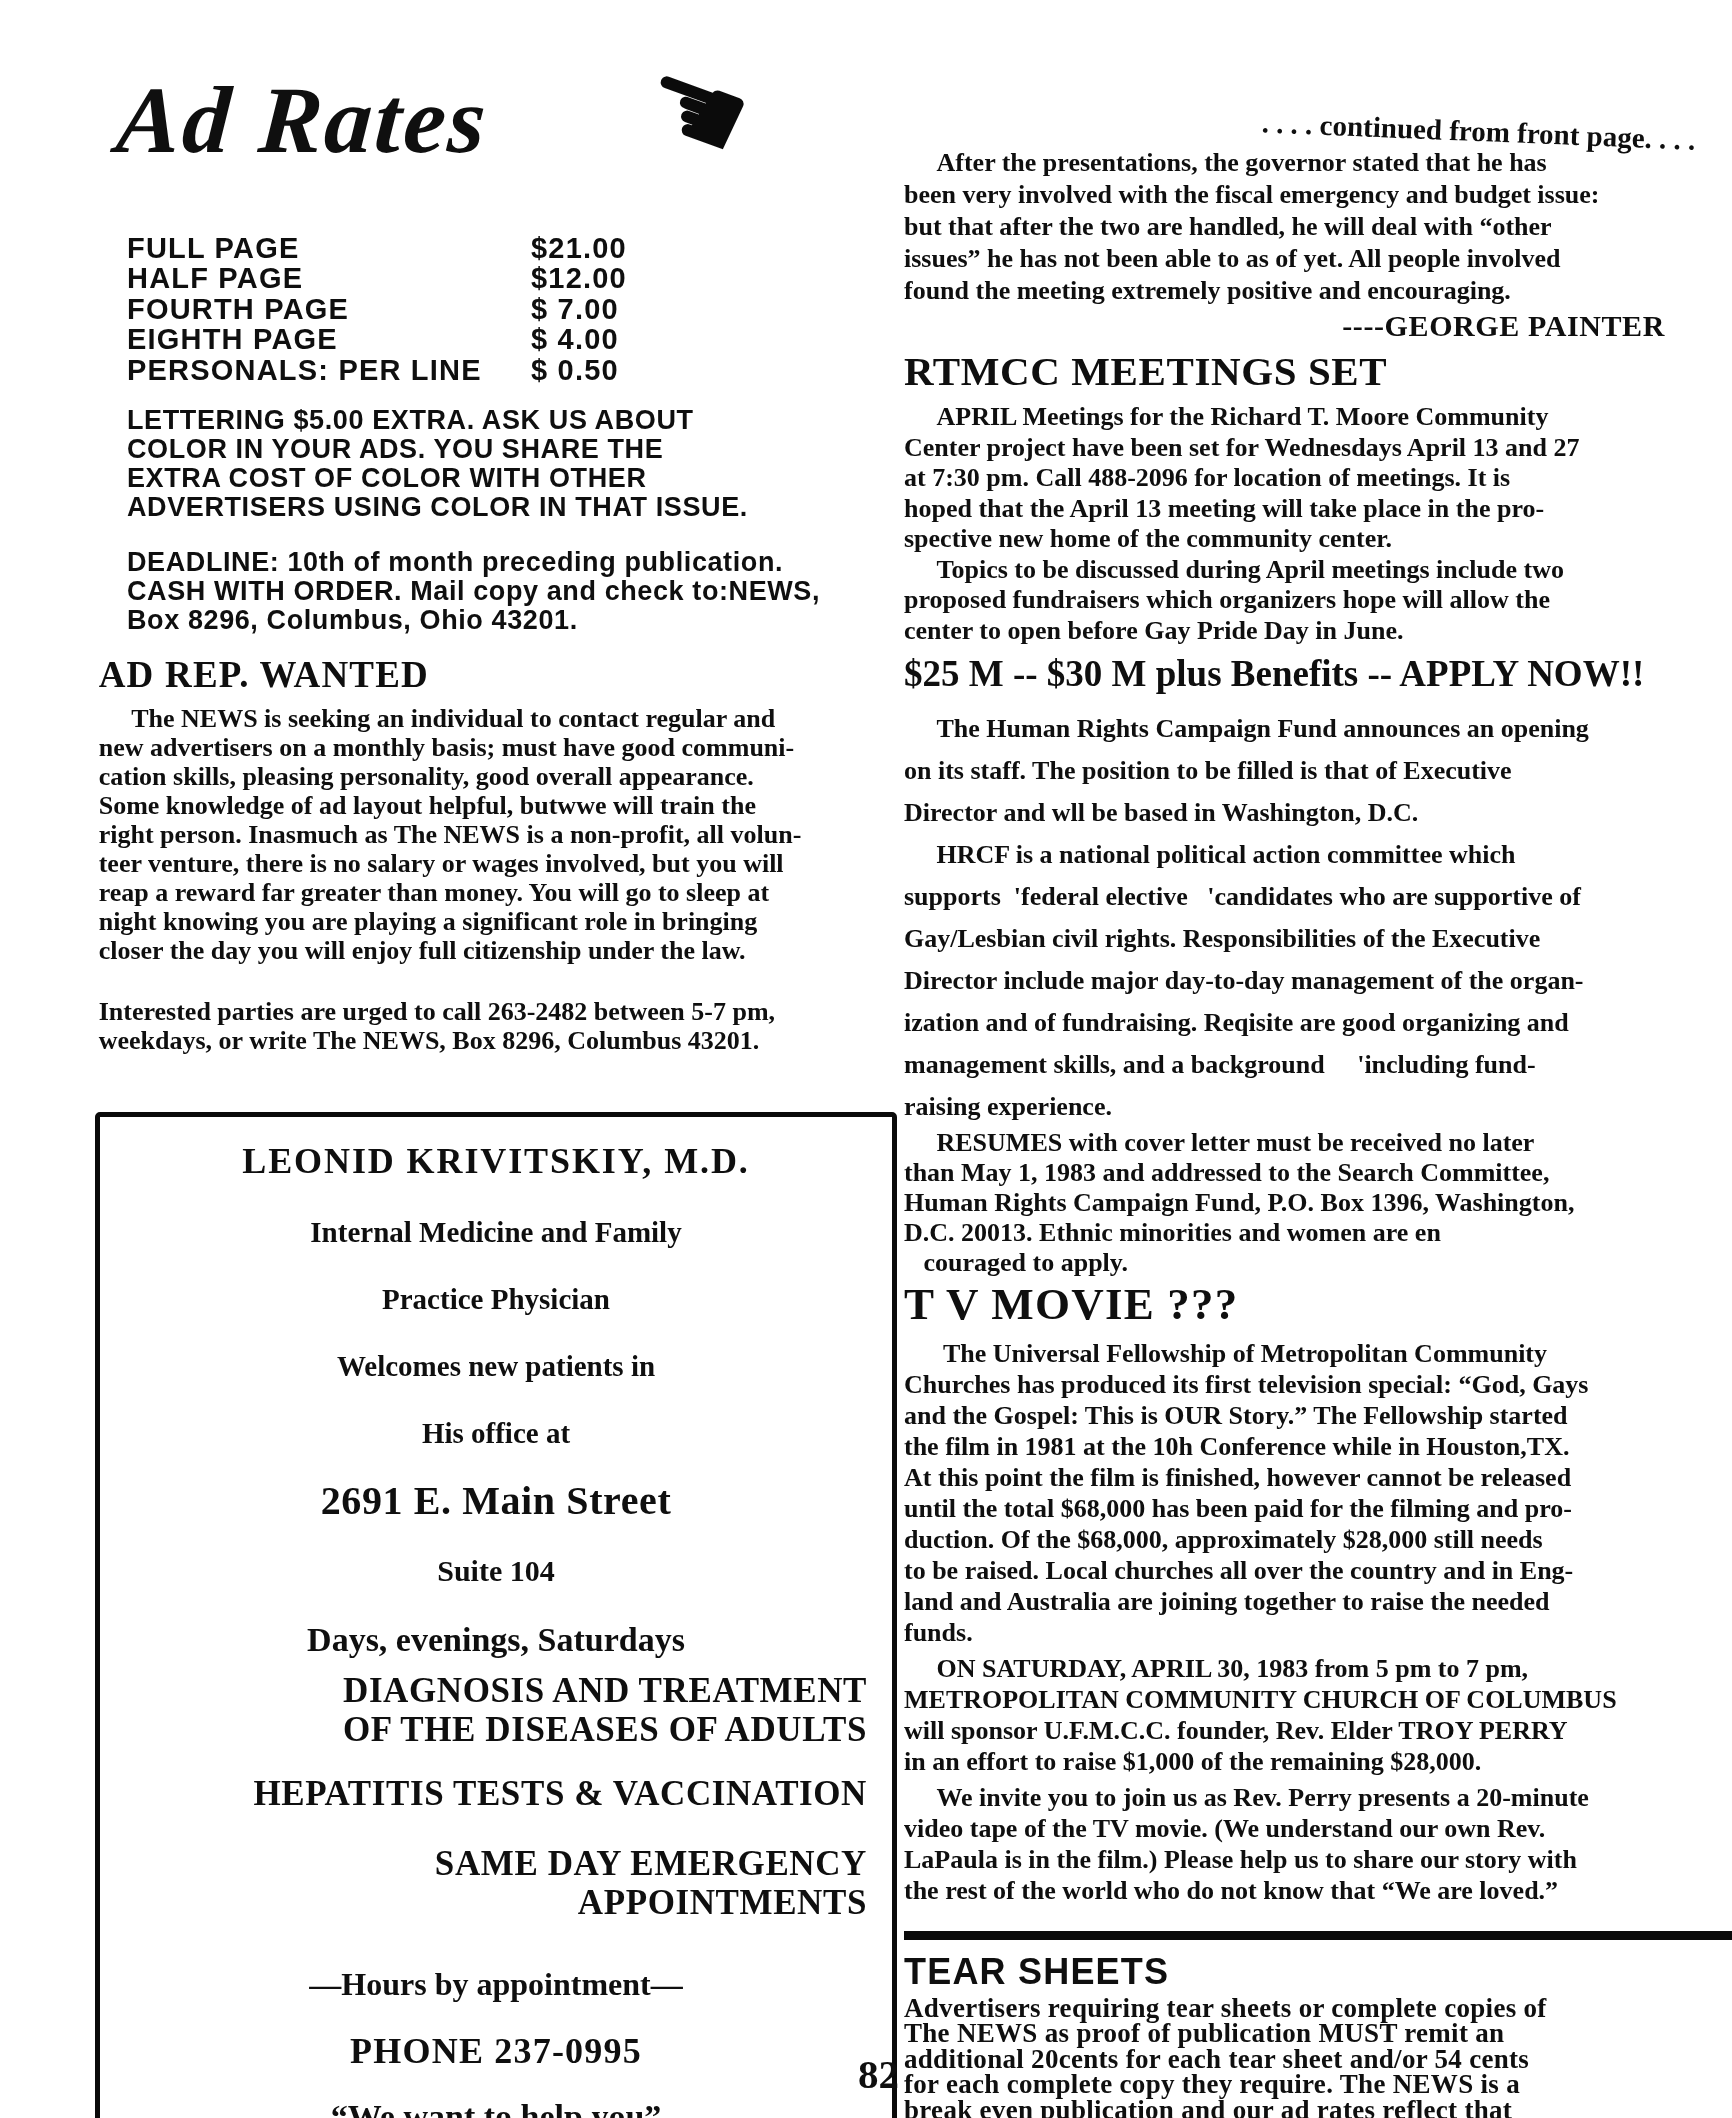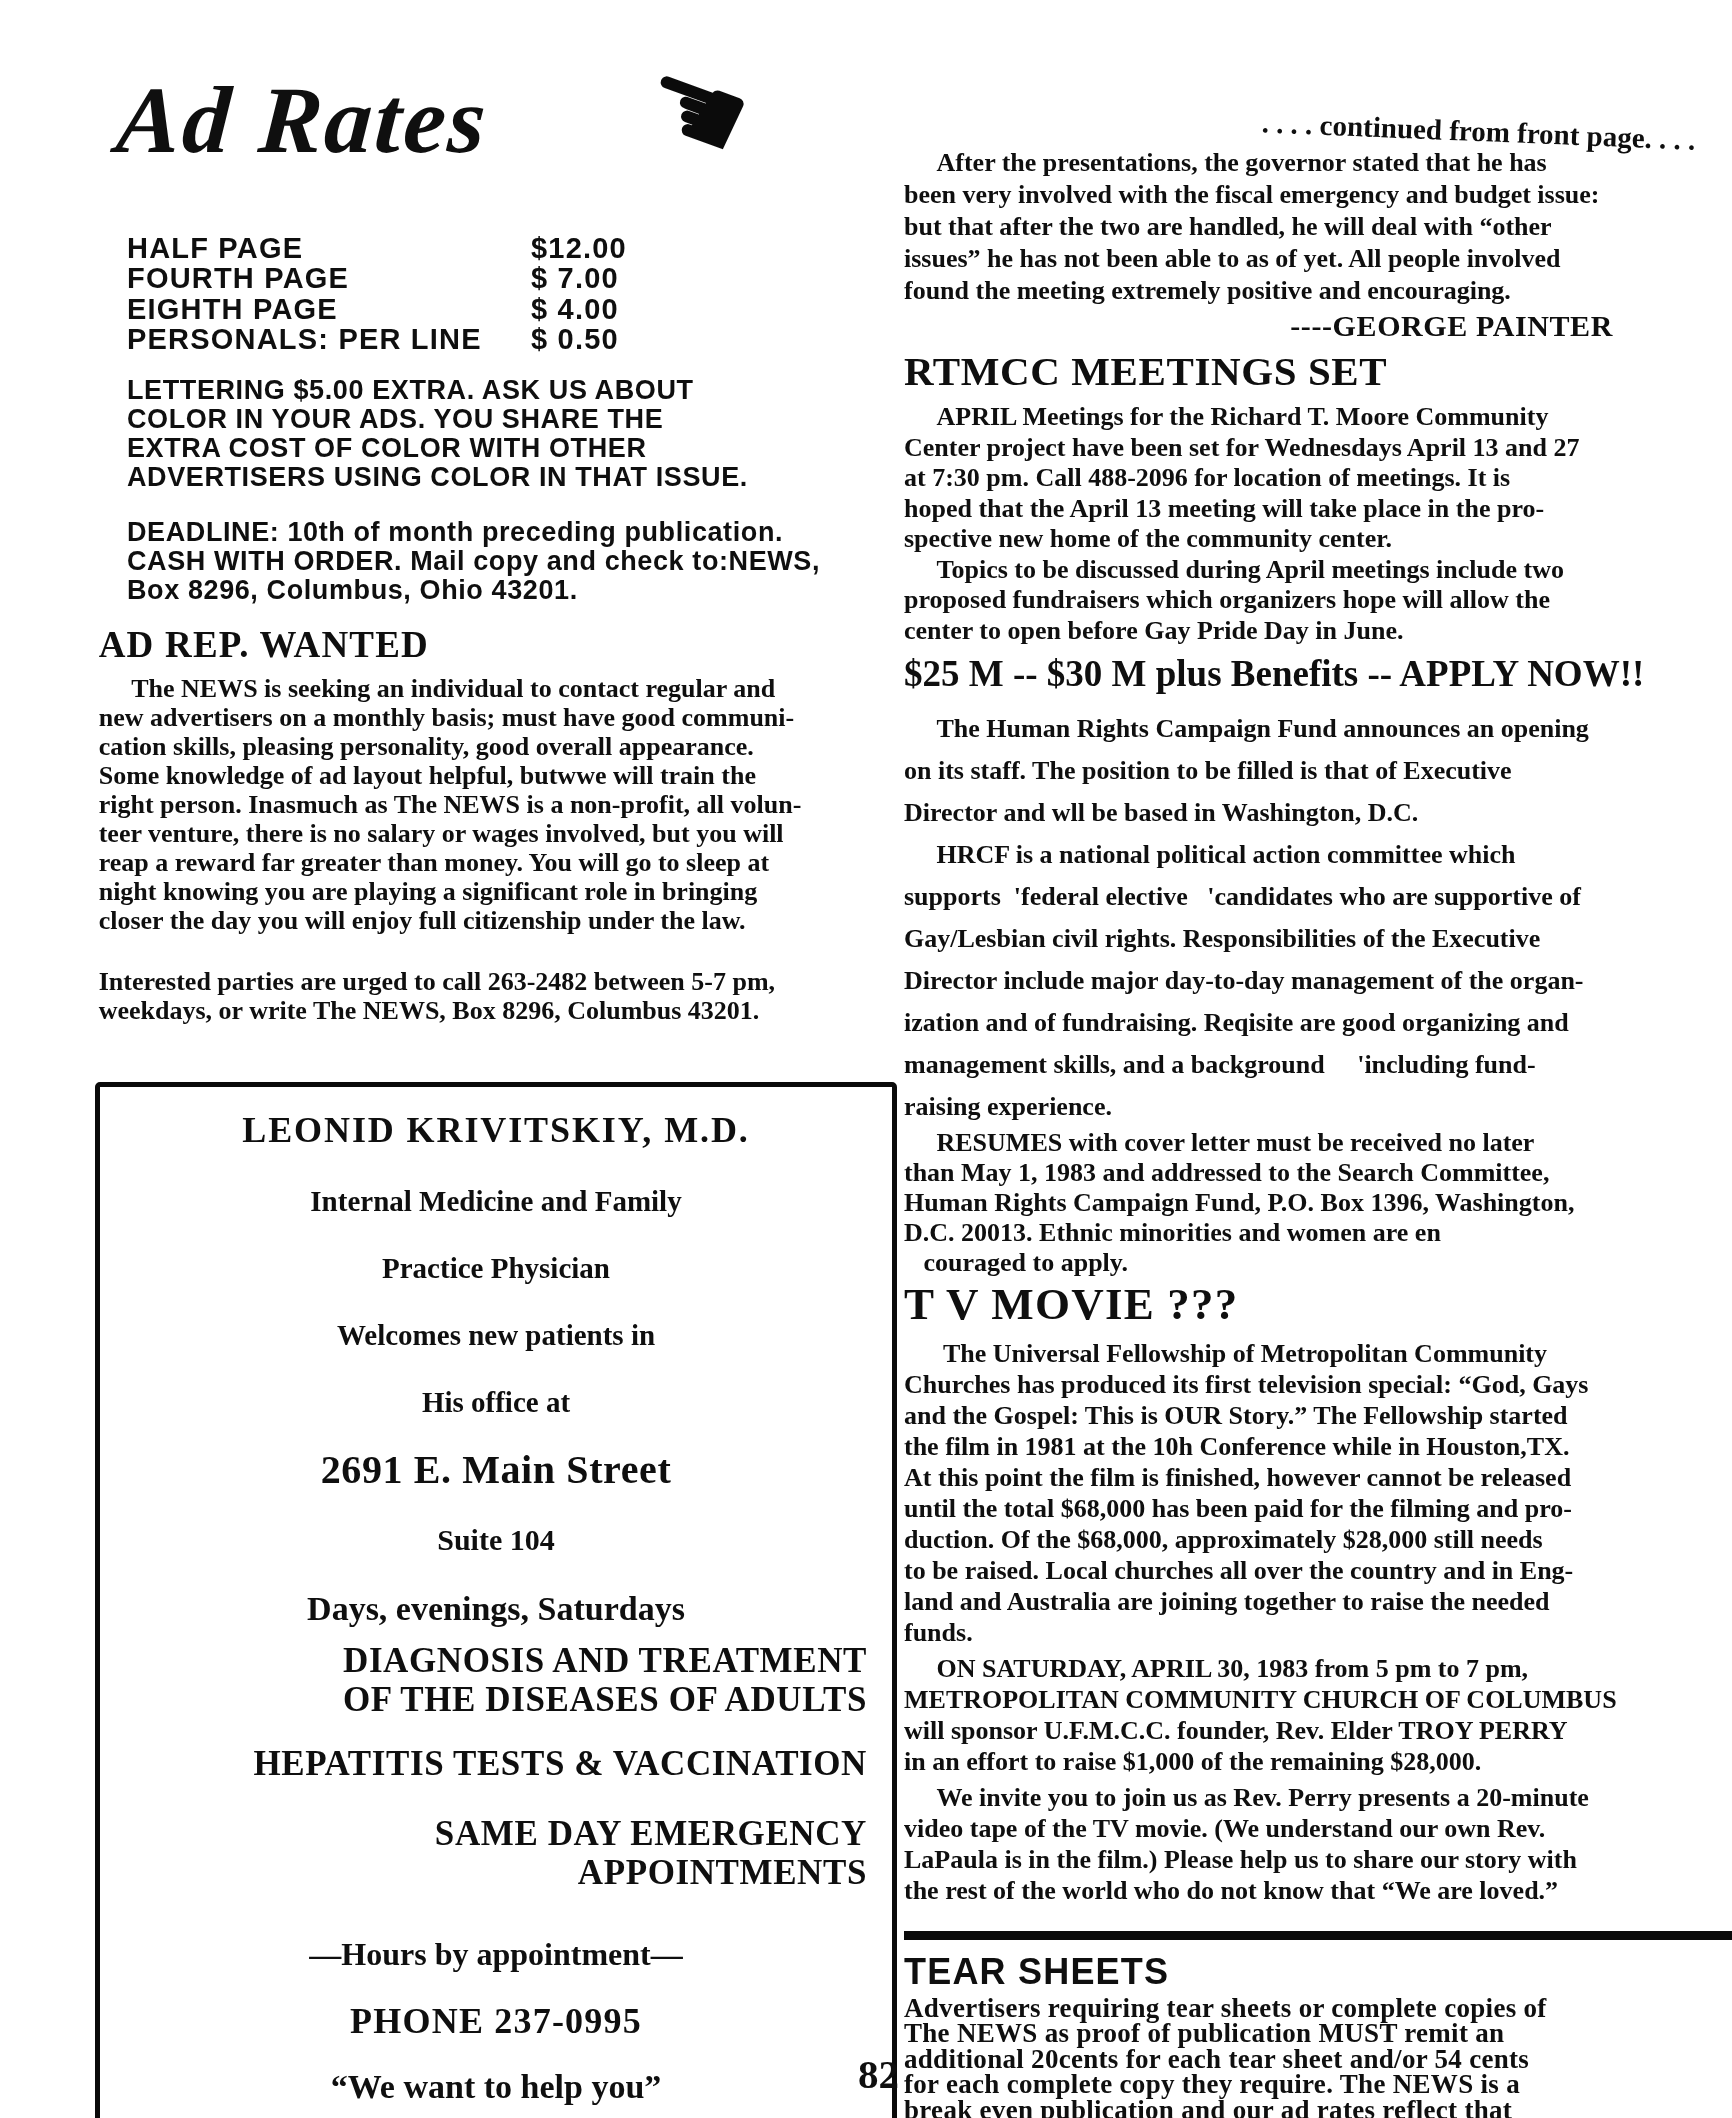--- a/index.html
+++ b/index.html
@@ -71,21 +71,21 @@
   
   .continued {
     font-size:29px; font-weight:700; text-align:right; padding-right:37px;
     transform:rotate(2.3deg); transform-origin:left center;
   }
   .body-right {
     margin-top:22.4px; font-weight:700; font-size:26px; line-height:32px;
     white-space:pre-wrap;
   }
   .signature { margin-top:1.2px; font-weight:700; font-size:30px;
-    text-align:right; padding-right:120px; letter-spacing:0.6px; }
+    text-align:right; padding-right:68px; letter-spacing:0.6px; }
   .h-rtmcc { margin-top:8.7px; font-size:41px; font-weight:700; letter-spacing:0.6px; line-height:1; }
   .body-rtmcc { margin-top:10px; line-height:30.5px; }
   .h-apply { margin-top:9px; font-size:37px; font-weight:700; line-height:1; }
   .body-hrcf { margin-top:16px; line-height:42px; }
   .body-resumes { margin-top:0; line-height:30px; }
   .h-tv { margin-top:3.7px; font-size:45px; font-weight:700; letter-spacing:1.2px; line-height:1; }
   .body-tv { margin-top:11.2px; line-height:31px; }
   .body-event { margin-top:5px; line-height:31px; }
   .body-invite { margin-top:5px; line-height:31px; }
   .rule { margin-top:25px; height:8.7px; background:#0a0a0a; width:100%; }
@@ -99,20 +99,24 @@
 <div class="sheet">
 
   <div class="col col-left">
 
     <div class="adrates-banner">
       <span class="adrates-script">Ad Rates</span>
       <span class="hand">☚</span>
     </div>
 
     <div class="rates">
+      <div class="rate-row">
+        <span class="rate-label">FULL PAGE</span>
+        <span class="rate-price">$21.00</span>
+      </div>
       <div class="rate-row">
         <span class="rate-label">HALF PAGE</span>
         <span class="rate-price">$12.00</span>
       </div>
       <div class="rate-row">
         <span class="rate-label">FOURTH PAGE</span>
         <span class="rate-price">$ 7.00</span>
       </div>
       <div class="rate-row">
         <span class="rate-label">EIGHTH PAGE</span>

